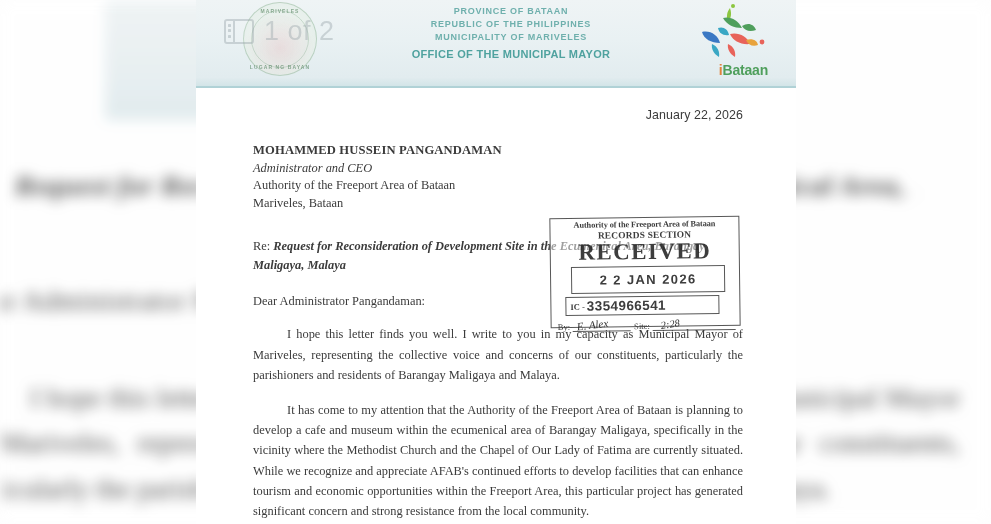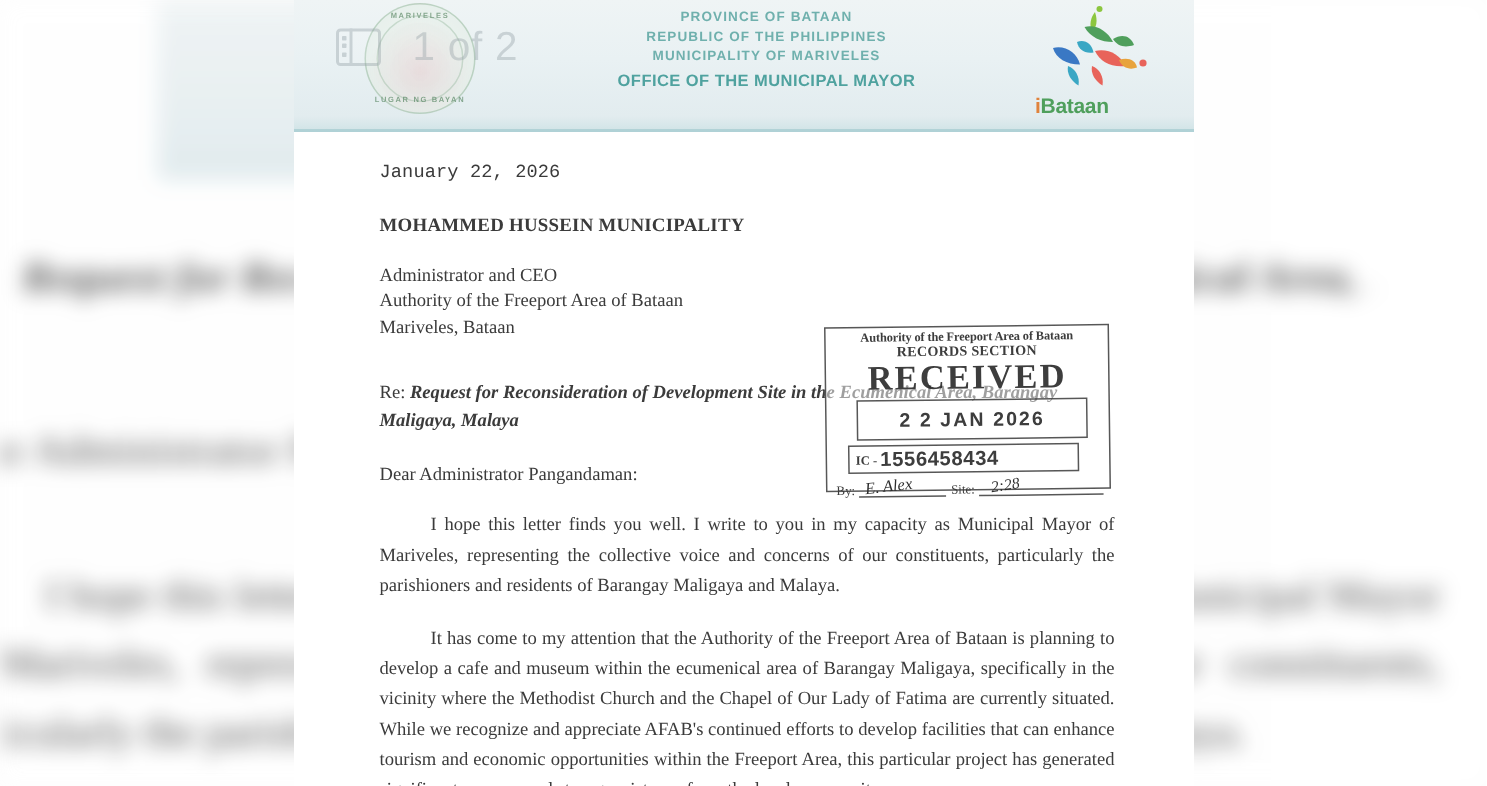--- a/index.html
+++ b/index.html
@@ -120,21 +120,21 @@
     border: 0.8px solid rgba(100,150,110,0.35);
   }
 
   
   .page-counter {
     position: absolute;
     left: 28px;
     top: 18px;
     display: flex;
     align-items: center;
-    gap: 21px;
+    gap: 10px;
     opacity: 0.42;
     z-index: 4;
   }
   .pc-icon {
     width: 30px;
     height: 25px;
     border: 2.2px solid #9aa6ab;
     border-radius: 3px;
     position: relative;
     box-sizing: border-box;
@@ -202,53 +202,54 @@
     top: 4px;
     width: 78px;
     height: 76px;
     z-index: 3;
   }
   .ibataan svg { display:block; }
   .ibataan .word {
     position: absolute;
     left: 0; right: 0;
     bottom: 2px;
-    text-align: left;
+    text-align: right;
     font-family: "Liberation Sans", sans-serif;
     font-size: 14px;
     font-weight: bold;
     letter-spacing: -0.2px;
   }
   .ibataan .word .i { color: #e0823c; }
   .ibataan .word .rest { color: #4f9f5c; }
 
   
   .letter-body {
     position: relative;
     padding: 0 53px 0 57px;
     color: #3b3b3b;
   }
   .date-line {
-    font-family: Liberation Mono, monospace;
+    font-family: Liberation Sans, sans-serif;
     font-size: 12.4px;
     margin-top: 20px;
     letter-spacing: 0.1px;
+    text-align: right;
   }
   .addressee {
     margin-top: 20px;
     line-height: 1.42;
     font-size: 12.4px;
   }
   .addressee .name {
     font-weight: bold;
     letter-spacing: 0.15px;
     font-size: 12.6px;
   }
   .addressee .title {
-    margin-top: 15px;
+    font-style: italic;
   }
   .addressee .org, .addressee .place { }
 
   .subject {
     margin-top: 24px;
     font-size: 12.4px;
     line-height: 1.52;
     max-width: 492px;
   }
   .subject .re { font-style: normal; }
@@ -446,21 +447,21 @@
           <span class="i">i</span><span class="rest">Bataan</span>
         </div>
       </div>
     </div>
 
     <div class="letter-body">
 
       <div class="date-line">January 22, 2026</div>
 
       <div class="addressee">
-        <div class="name">MOHAMMED HUSSEIN MUNICIPALITY</div>
+        <div class="name">MOHAMMED HUSSEIN PANGANDAMAN</div>
         <div class="title">Administrator and CEO</div>
         <div class="org">Authority of the Freeport Area of Bataan</div>
         <div class="place">Mariveles, Bataan</div>
       </div>
 
       <div class="subject">
         <span class="re">Re: </span><span class="subj-text">Request for Reconsideration of Development Site in the Ecumenical Area, Barangay Maligaya, Malaya</span>
       </div>
 
       <div class="salutation">Dear Administrator Pangandaman:</div>
@@ -471,21 +472,21 @@
 
       <div class="stamp">
         <div class="s-auth">Authority of the Freeport Area of Bataan</div>
         <div class="s-sec">RECORDS SECTION</div>
         <div class="s-received">RECEIVED</div>
         <div class="s-datebox">
           <span class="s-date">2 2 JAN 2026</span>
         </div>
         <div class="s-icrow">
           <span class="s-ic-label">IC -</span>
-          <span class="s-ic-num">1556458434</span>
+          <span class="s-ic-num">3354966541</span>
         </div>
         <div class="s-bottom">
           <span class="s-by-label">By:</span>
           <span class="s-by-rule">
             <span class="hw">E. Alex</span>
           </span>
           <span class="s-time-label">Site:</span>
           <span class="s-time-rule">
             <span class="hw time">2:28</span>
           </span>

